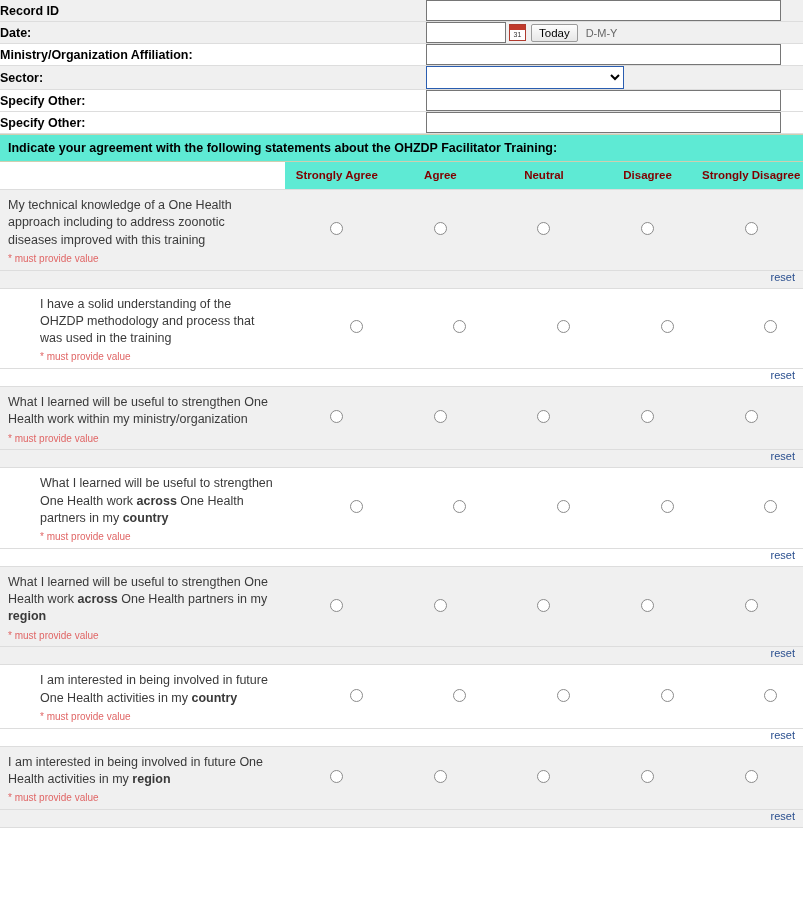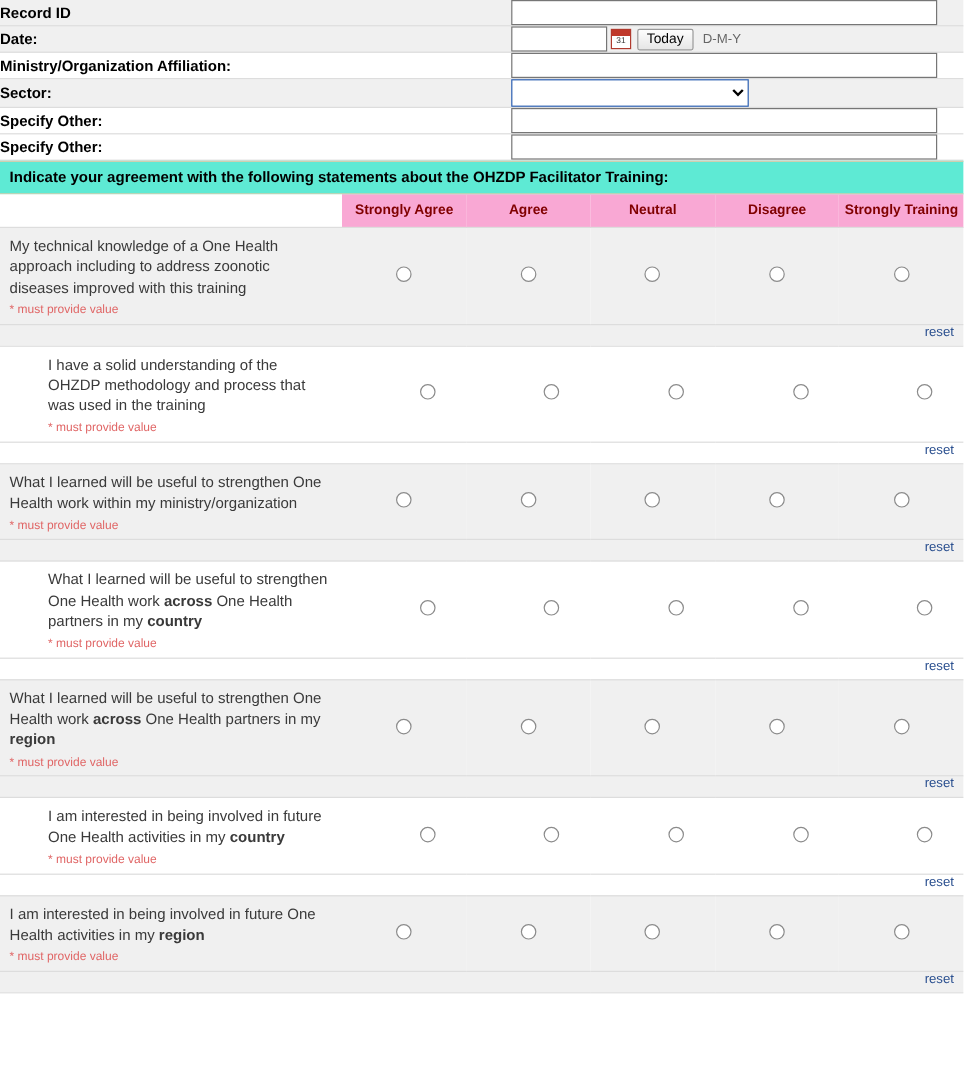--- a/index.html
+++ b/index.html
@@ -158,21 +158,21 @@
     width: 803px;
     border-collapse: collapse;
     table-layout: fixed;
   }
   .matrix th {
     font-size: 11.5px;
     font-weight: bold;
     color: #800000;
     padding: 7px 0 8px 0;
     text-align: center;
-    background: #f9a8d4;
+    background: #5eead4;
     border-bottom: 1px solid #dddddd;
   }
   .matrix th.qhead { width: 285px; background: #ffffff; }
   .matrix td.q {
     padding: 7px 10px 4px 8px;
     font-size: 12.5px;
     color: #3a3a3a;
     vertical-align: top;
     line-height: 1.38;
   }
@@ -257,21 +257,21 @@
 <div class="section-header">Indicate your agreement with the following statements about the OHZDP Facilitator Training:</div>
 
 <table class="matrix">
   <thead>
     <tr>
       <th class="qhead"></th>
       <th>Strongly Agree</th>
       <th>Agree</th>
       <th>Neutral</th>
       <th>Disagree</th>
-      <th>Strongly Training</th>
+      <th>Strongly Disagree</th>
     </tr>
   </thead>
   <tbody>
       <tr class="mrow m-grey" style="border-bottom: none;">
         <td class="q">My technical knowledge of a One Health approach including to address zoonotic diseases improved with this training<span class="must">* must provide value</span></td>
         <td class="opt"><span class="radio"></span></td>
         <td class="opt"><span class="radio"></span></td>
         <td class="opt"><span class="radio"></span></td>
         <td class="opt"><span class="radio"></span></td>
         <td class="opt"><span class="radio"></span></td>

